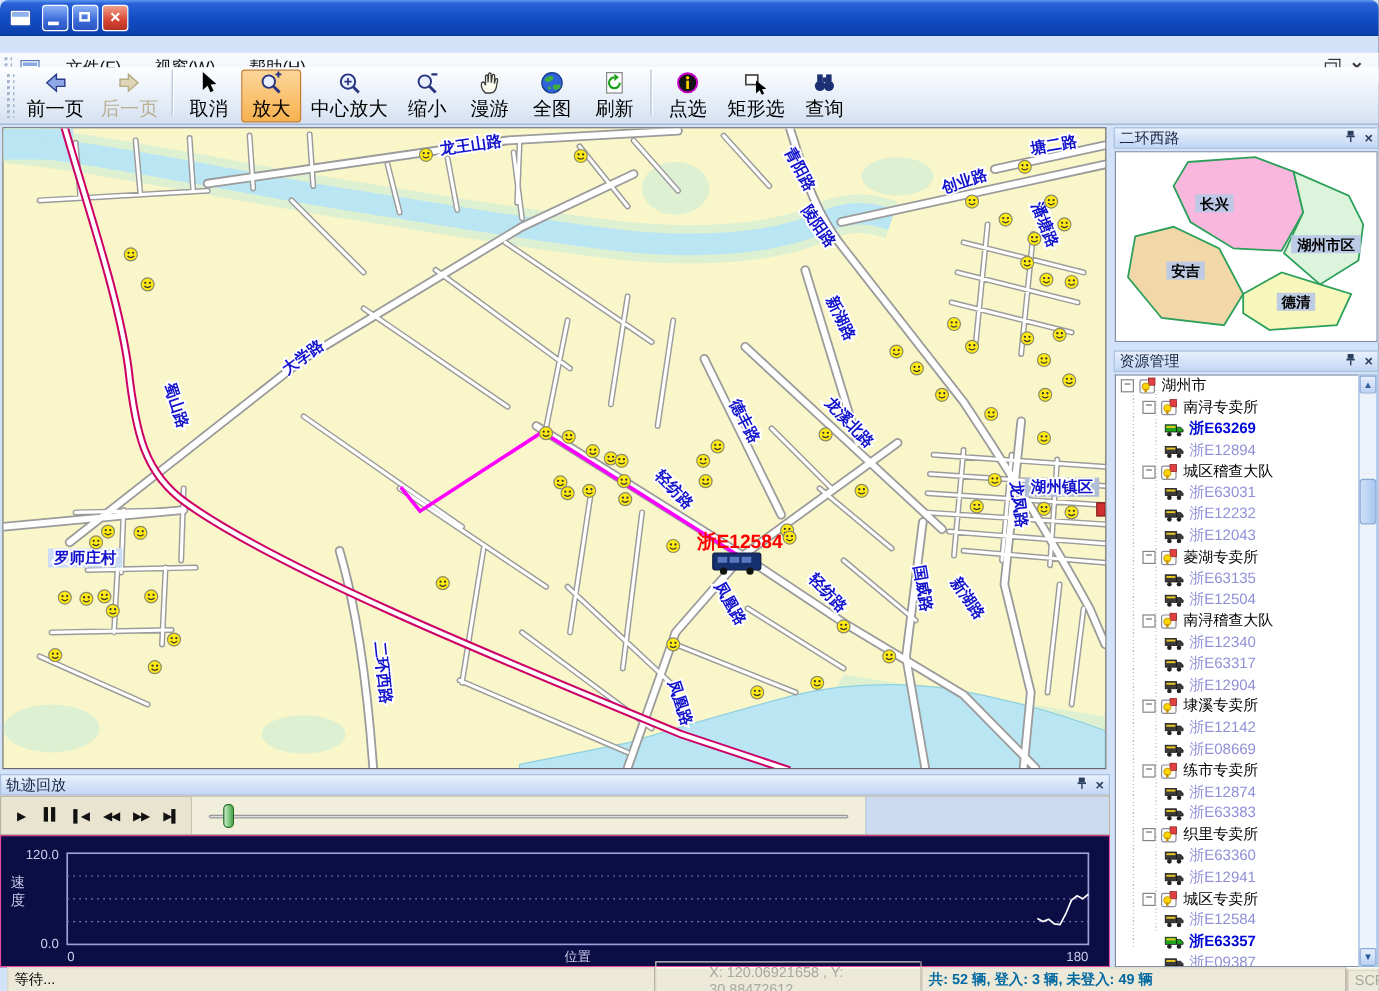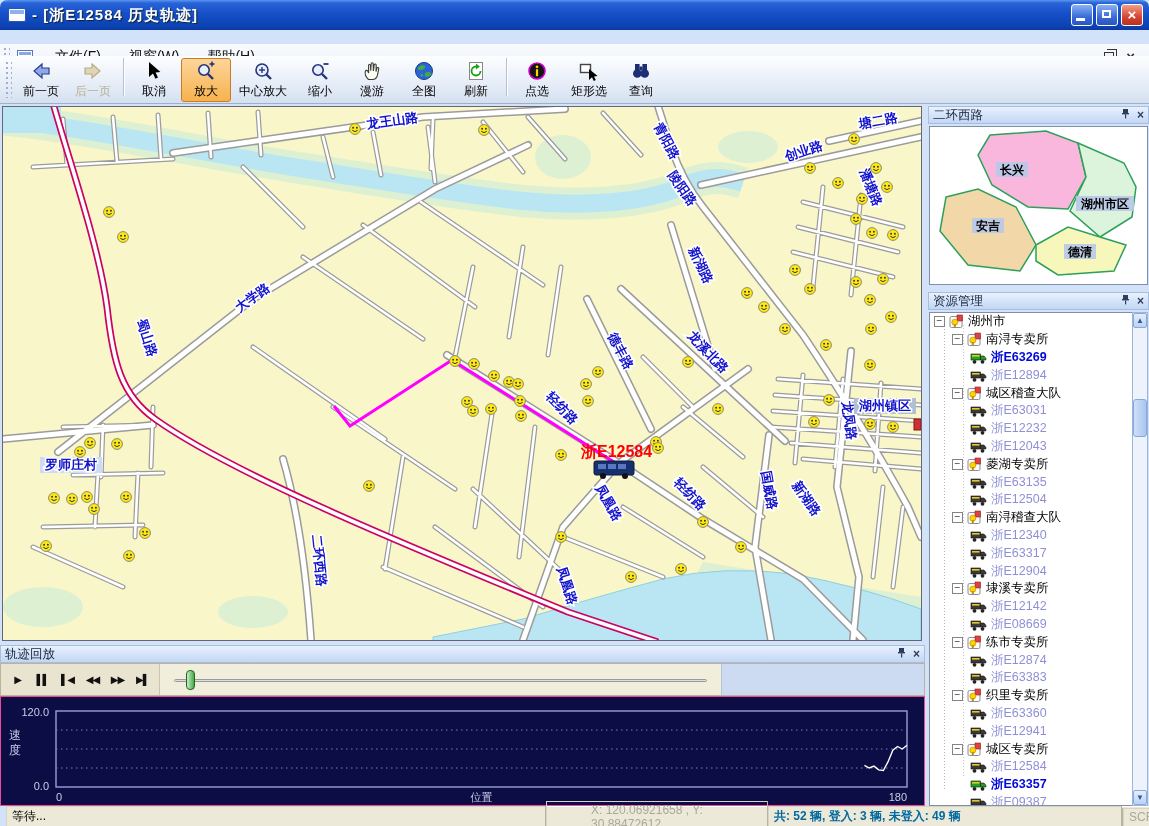--- a/index.html
+++ b/index.html
@@ -34,21 +34,21 @@
   .mdibtns .mrest::before{content:"";position:absolute;left:2px;top:-4px;width:9px;height:8px;border:1.5px solid #333;border-bottom:none;border-left:none;}
   .mdibtns .mclose{font-size:15px;line-height:12px;}
 
   
   .toolbar{position:absolute;left:0;top:56px;width:1149px;height:48px;
     background:linear-gradient(180deg,#fdfeff,#e2eaf6 70%,#d4e0f0);border-bottom:1px solid #9fb0c8;
     display:flex;align-items:center;padding-left:2px;}
   .tbtn{min-width:50px;height:44px;margin:0 1px;border:1px solid transparent;border-radius:3px;
     display:flex;flex-direction:column;align-items:center;justify-content:center;padding:1px 5px;cursor:default;}
   .tbtn .ticon{width:22px;height:22px;}
-  .tbtn .tlabel{font-size:12px;color:#000;margin-top:1px;white-space:nowrap;}
+  .tbtn .tlabel{font-size:16px;color:#000;margin-top:1px;white-space:nowrap;}
   .tbtn.active{background:linear-gradient(180deg,#fcd59a,#f7b24e);border:1px solid #c87b2a;}
   .tbtn.disabled .tlabel{color:#b9b094;}
   .tsep{width:1px;height:38px;background:#b4c0d4;margin:0 4px;box-shadow:1px 0 0 #fff;}
 
   
   .maparea{position:absolute;left:2px;top:106px;width:920px;height:535px;border:1px solid #667;background:#f9f6c9;}
   .mlabel{font-weight:bold;font-size:13px;fill:#1212cc;stroke:#ffffff;stroke-width:3px;paint-order:stroke;text-anchor:middle;}
   .vlabel{font-weight:bold;font-size:16px;fill:#f00;}
 
   
@@ -95,21 +95,20 @@
   .s-veh{flex:0 0 354px;color:#0369a1;font-weight:bold;}
   .s-scrl{margin-left:auto;flex:0 0 33px;color:#a8a89c;border-left:1px solid #b8b4a4;}
 </style>
 </head>
 <body>
 
 <div id="win">
 
   <div class="titlebar">
     <div class="appicon"></div>
-    <span class="wtitle">-  [浙E12584  历史轨迹]</span>
     <div class="wbtn">
         <div class="minbar"></div>
       </div>
     <div class="wbtn">
         <div class="restbox"></div>
       </div>
     <div class="wbtn close">×</div>
   </div>
 
   <div class="menubar">

